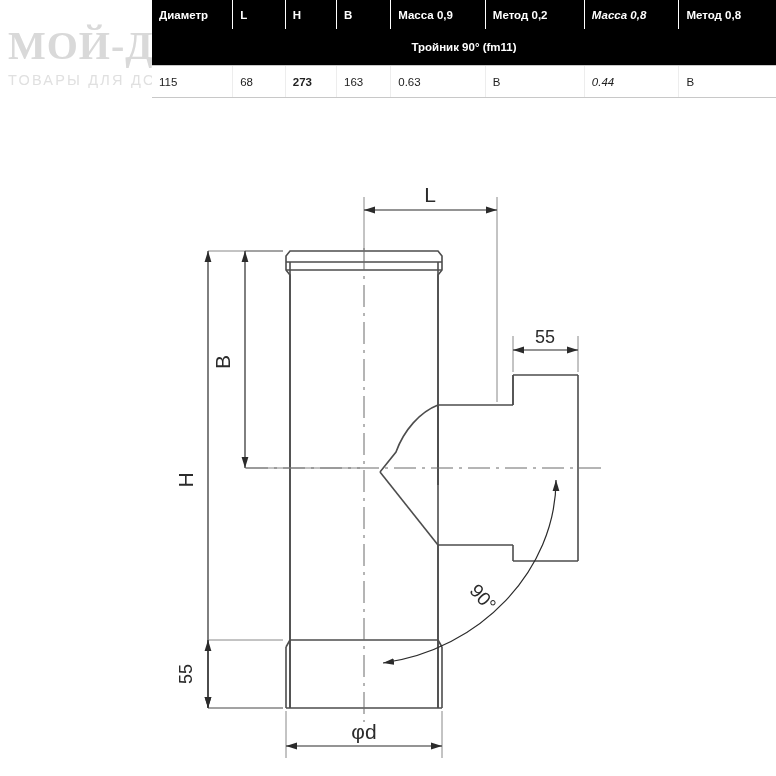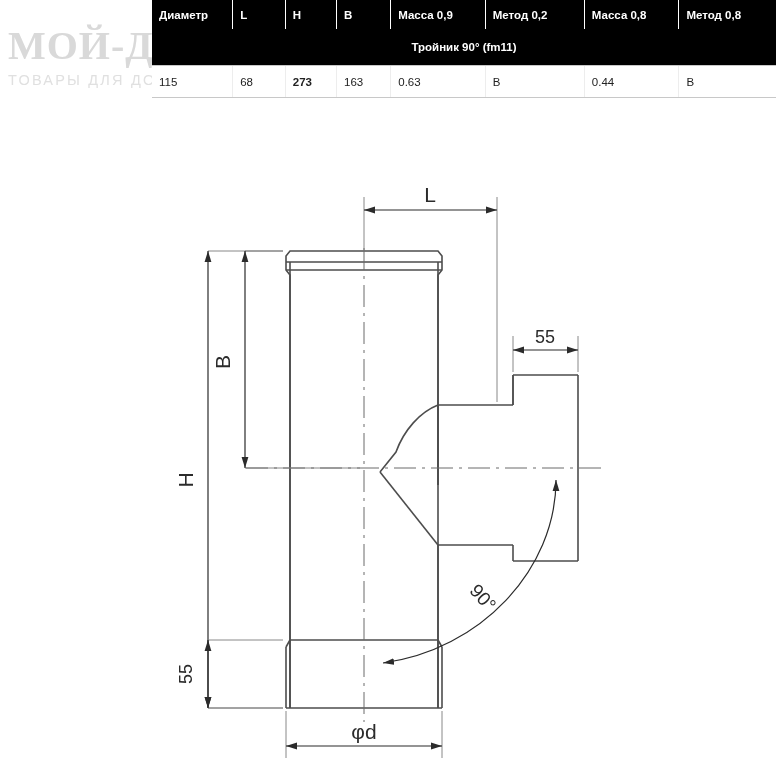--- a/index.html
+++ b/index.html
@@ -87,21 +87,21 @@
   #spec-table tbody td:last-child { border-right: none; }
   #spec-table tbody tr:last-child td { border-bottom: 1px solid #c8c8c8; }
 
   
   .c0 { width: 72px; }
   .c1 { width: 46px; }
   .c2 { width: 42px; font-weight: bold; }
   .c3 { width: 46px; }
   .c4 { width: 88px; }
   .c5 { width: 94px; }
-  .c6 { width: 88px; }
+  .c6 { width: 88px; font-style: italic; }
   .c7 { width: 92px; }
 
   
   #drawing {
     position: absolute;
     left: 0;
     top: 150px;
     width: 776px;
     height: 626px;
   }

